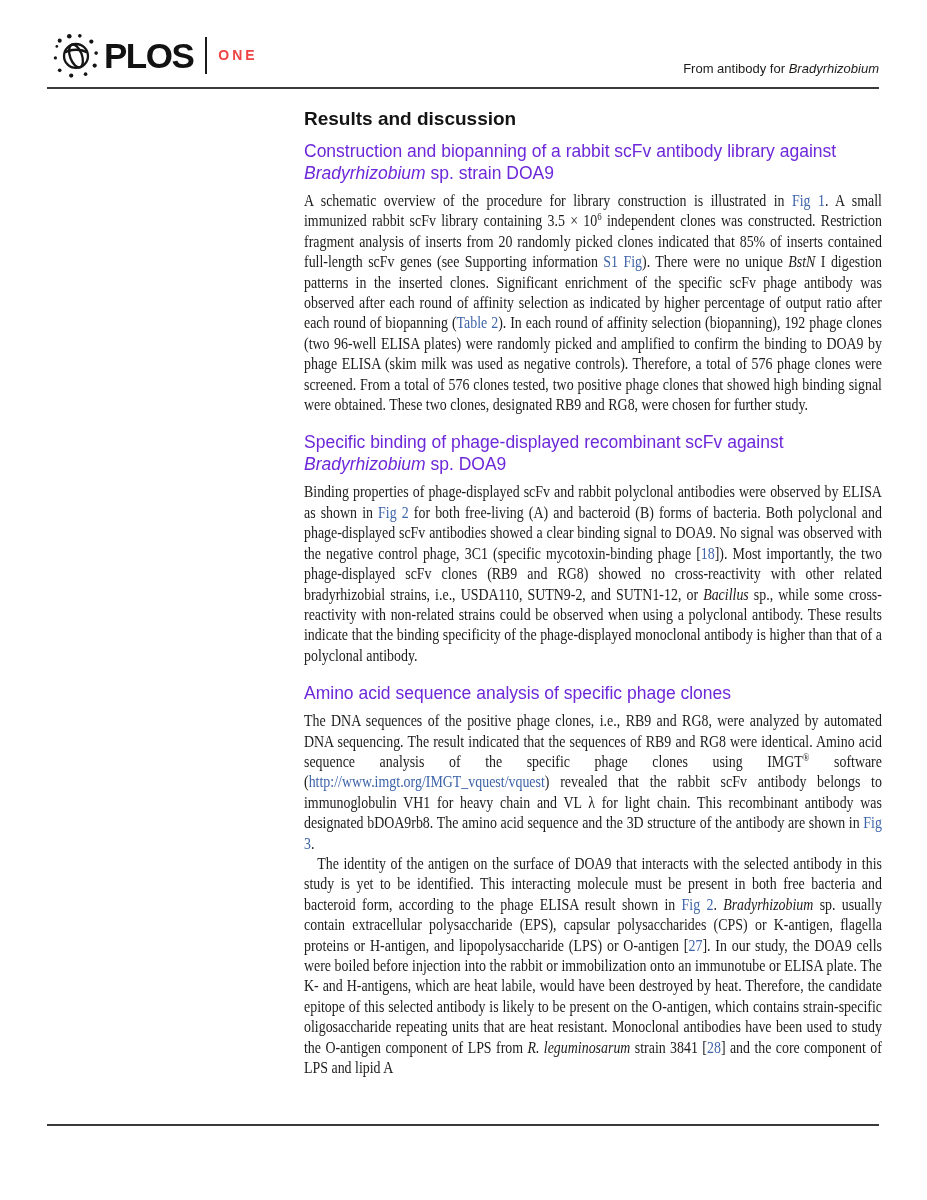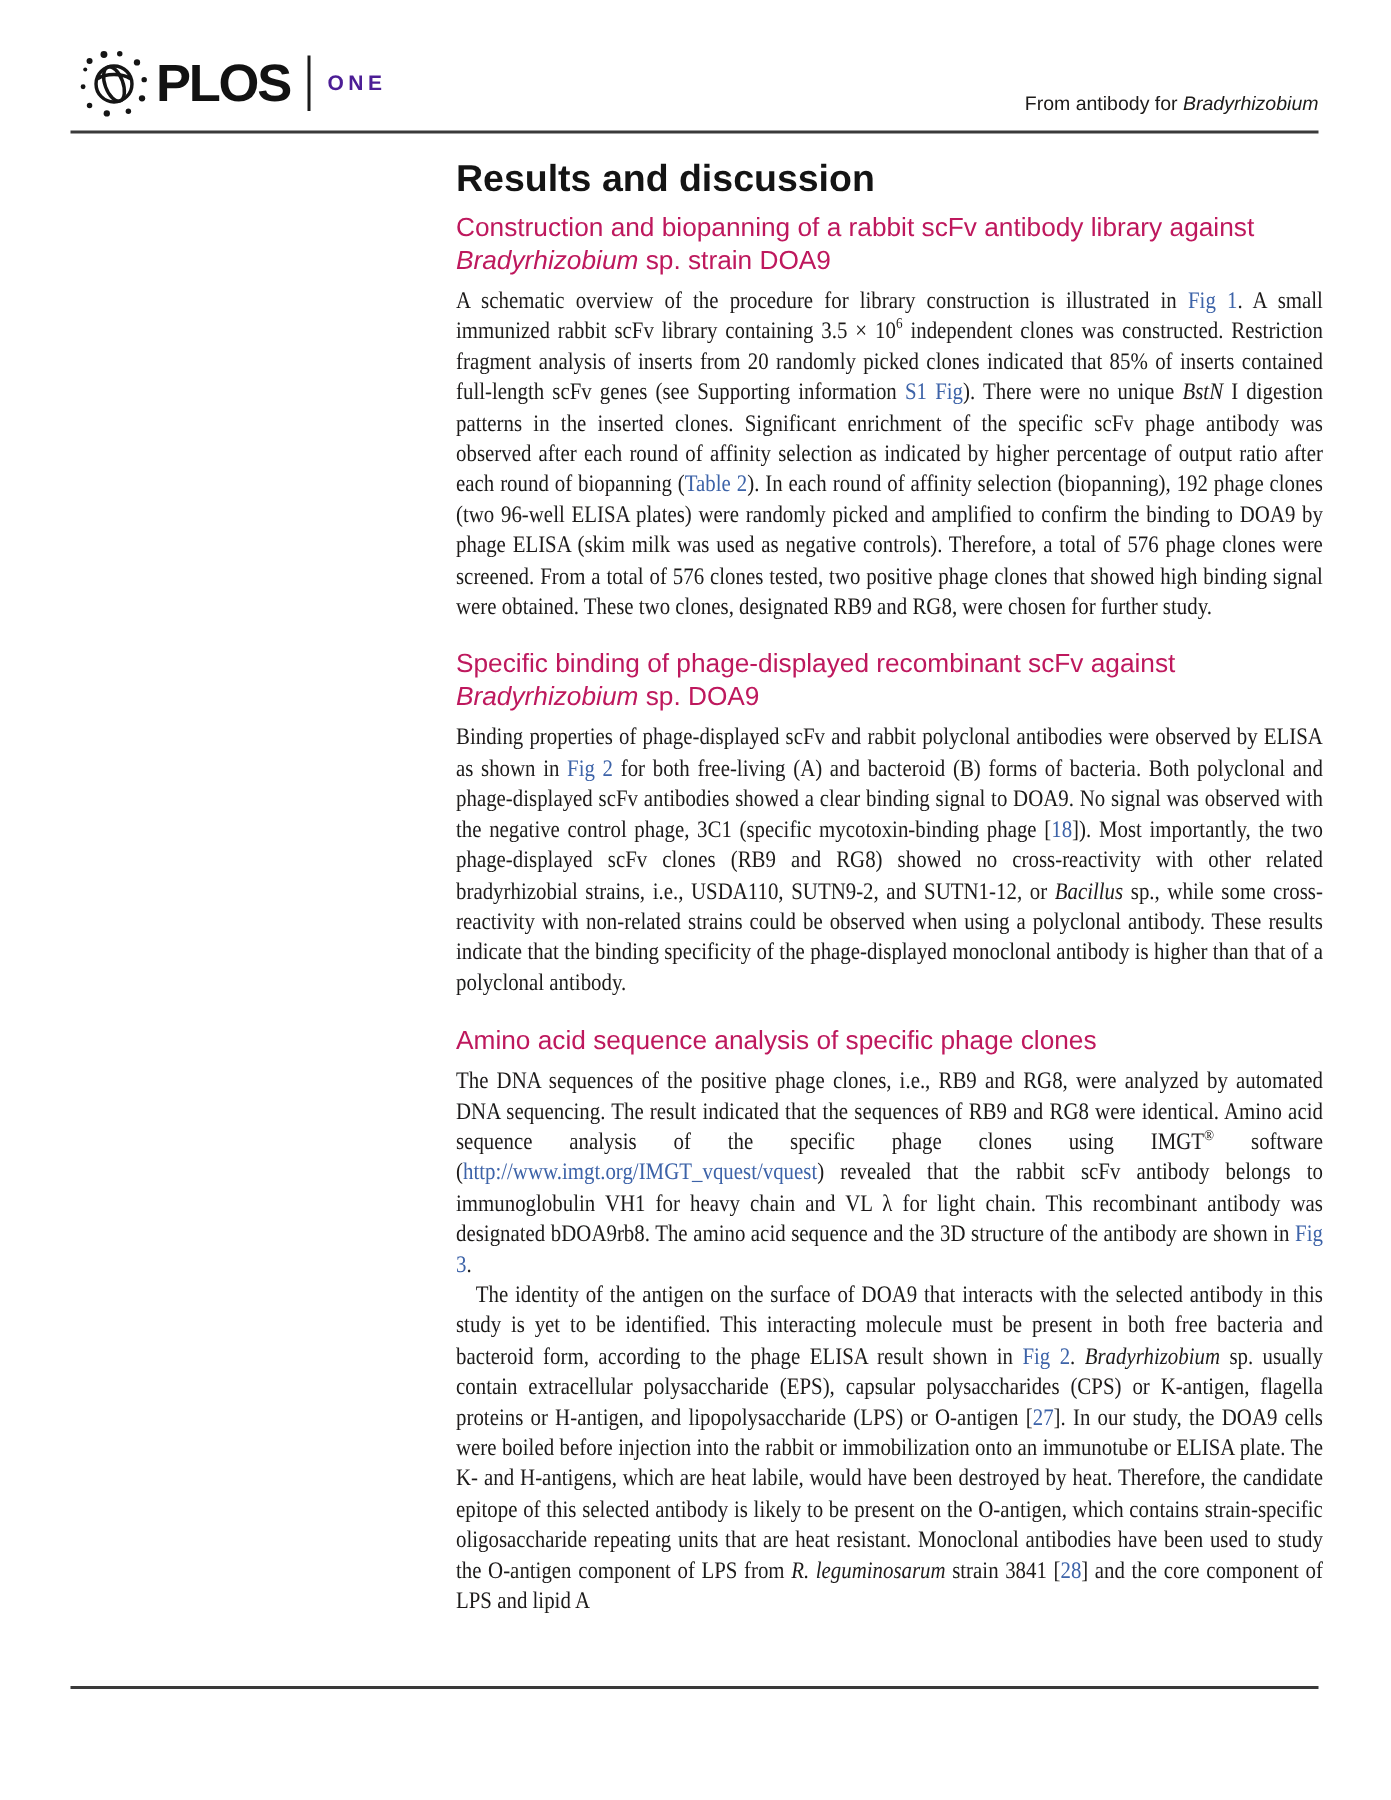--- a/index.html
+++ b/index.html
@@ -7,32 +7,32 @@
         color:#1d1b1a;font-family:"Liberation Serif",serif;}
 
   
   .header{position:absolute;left:47px;right:48px;top:30px;height:54px;}
   .logo{position:absolute;left:6px;top:2px;display:flex;align-items:center;}
   .logo svg{display:block;margin-right:5px;}
   .logo .plos{font-family:"Liberation Sans",sans-serif;font-weight:700;font-size:35px;
               letter-spacing:-1.5px;color:#121212;line-height:1;}
   .logo-div{width:2px;height:37px;background:#1a1a1a;margin:0 11px 0 12px;}
   .logo .one{font-family:"Liberation Sans",sans-serif;font-weight:700;font-size:14px;
-             letter-spacing:3px;color:#4c1d95;}
+             letter-spacing:3px;color:#ef4444;}
   .running-title{position:absolute;right:0;bottom:8px;font-family:"Liberation Sans",sans-serif;
                  font-size:13px;color:#1d1b1a;}
   .rule{position:absolute;left:47px;right:48px;height:2px;background:#3a3a3a;}
   .header-rule{top:87px;}
 
   
   .content{position:absolute;left:304px;width:578px;top:107px;}
-  h2{margin:0;font-family:"Liberation Sans",sans-serif;font-weight:700;font-size:25px;
+  h2{margin:0;font-family:"Liberation Sans",sans-serif;font-weight:700;font-size:19px;
      line-height:24px;color:#141414;}
   h3{font-family:"Liberation Sans",sans-serif;font-weight:400;font-size:17.5px;
-     line-height:22px;color:#be185d;margin:16px 0 7px 0;}
+     line-height:22px;color:#6d28d9;margin:16px 0 7px 0;}
   section:first-of-type h3{margin-top:9px;}
   p{margin:0;font-size:15.8px;line-height:20.4px;text-align:justify;
     width:656px;transform:scaleX(0.881);transform-origin:0 0;}
   p.indent{text-indent:15px;}
   .it{font-style:italic;}
   .lnk{color:#3d63a8;text-decoration:none;cursor:pointer;}
   sup{font-size:10px;line-height:0;vertical-align:super;}
 
   
   .footer-rule{top:1124px;}

